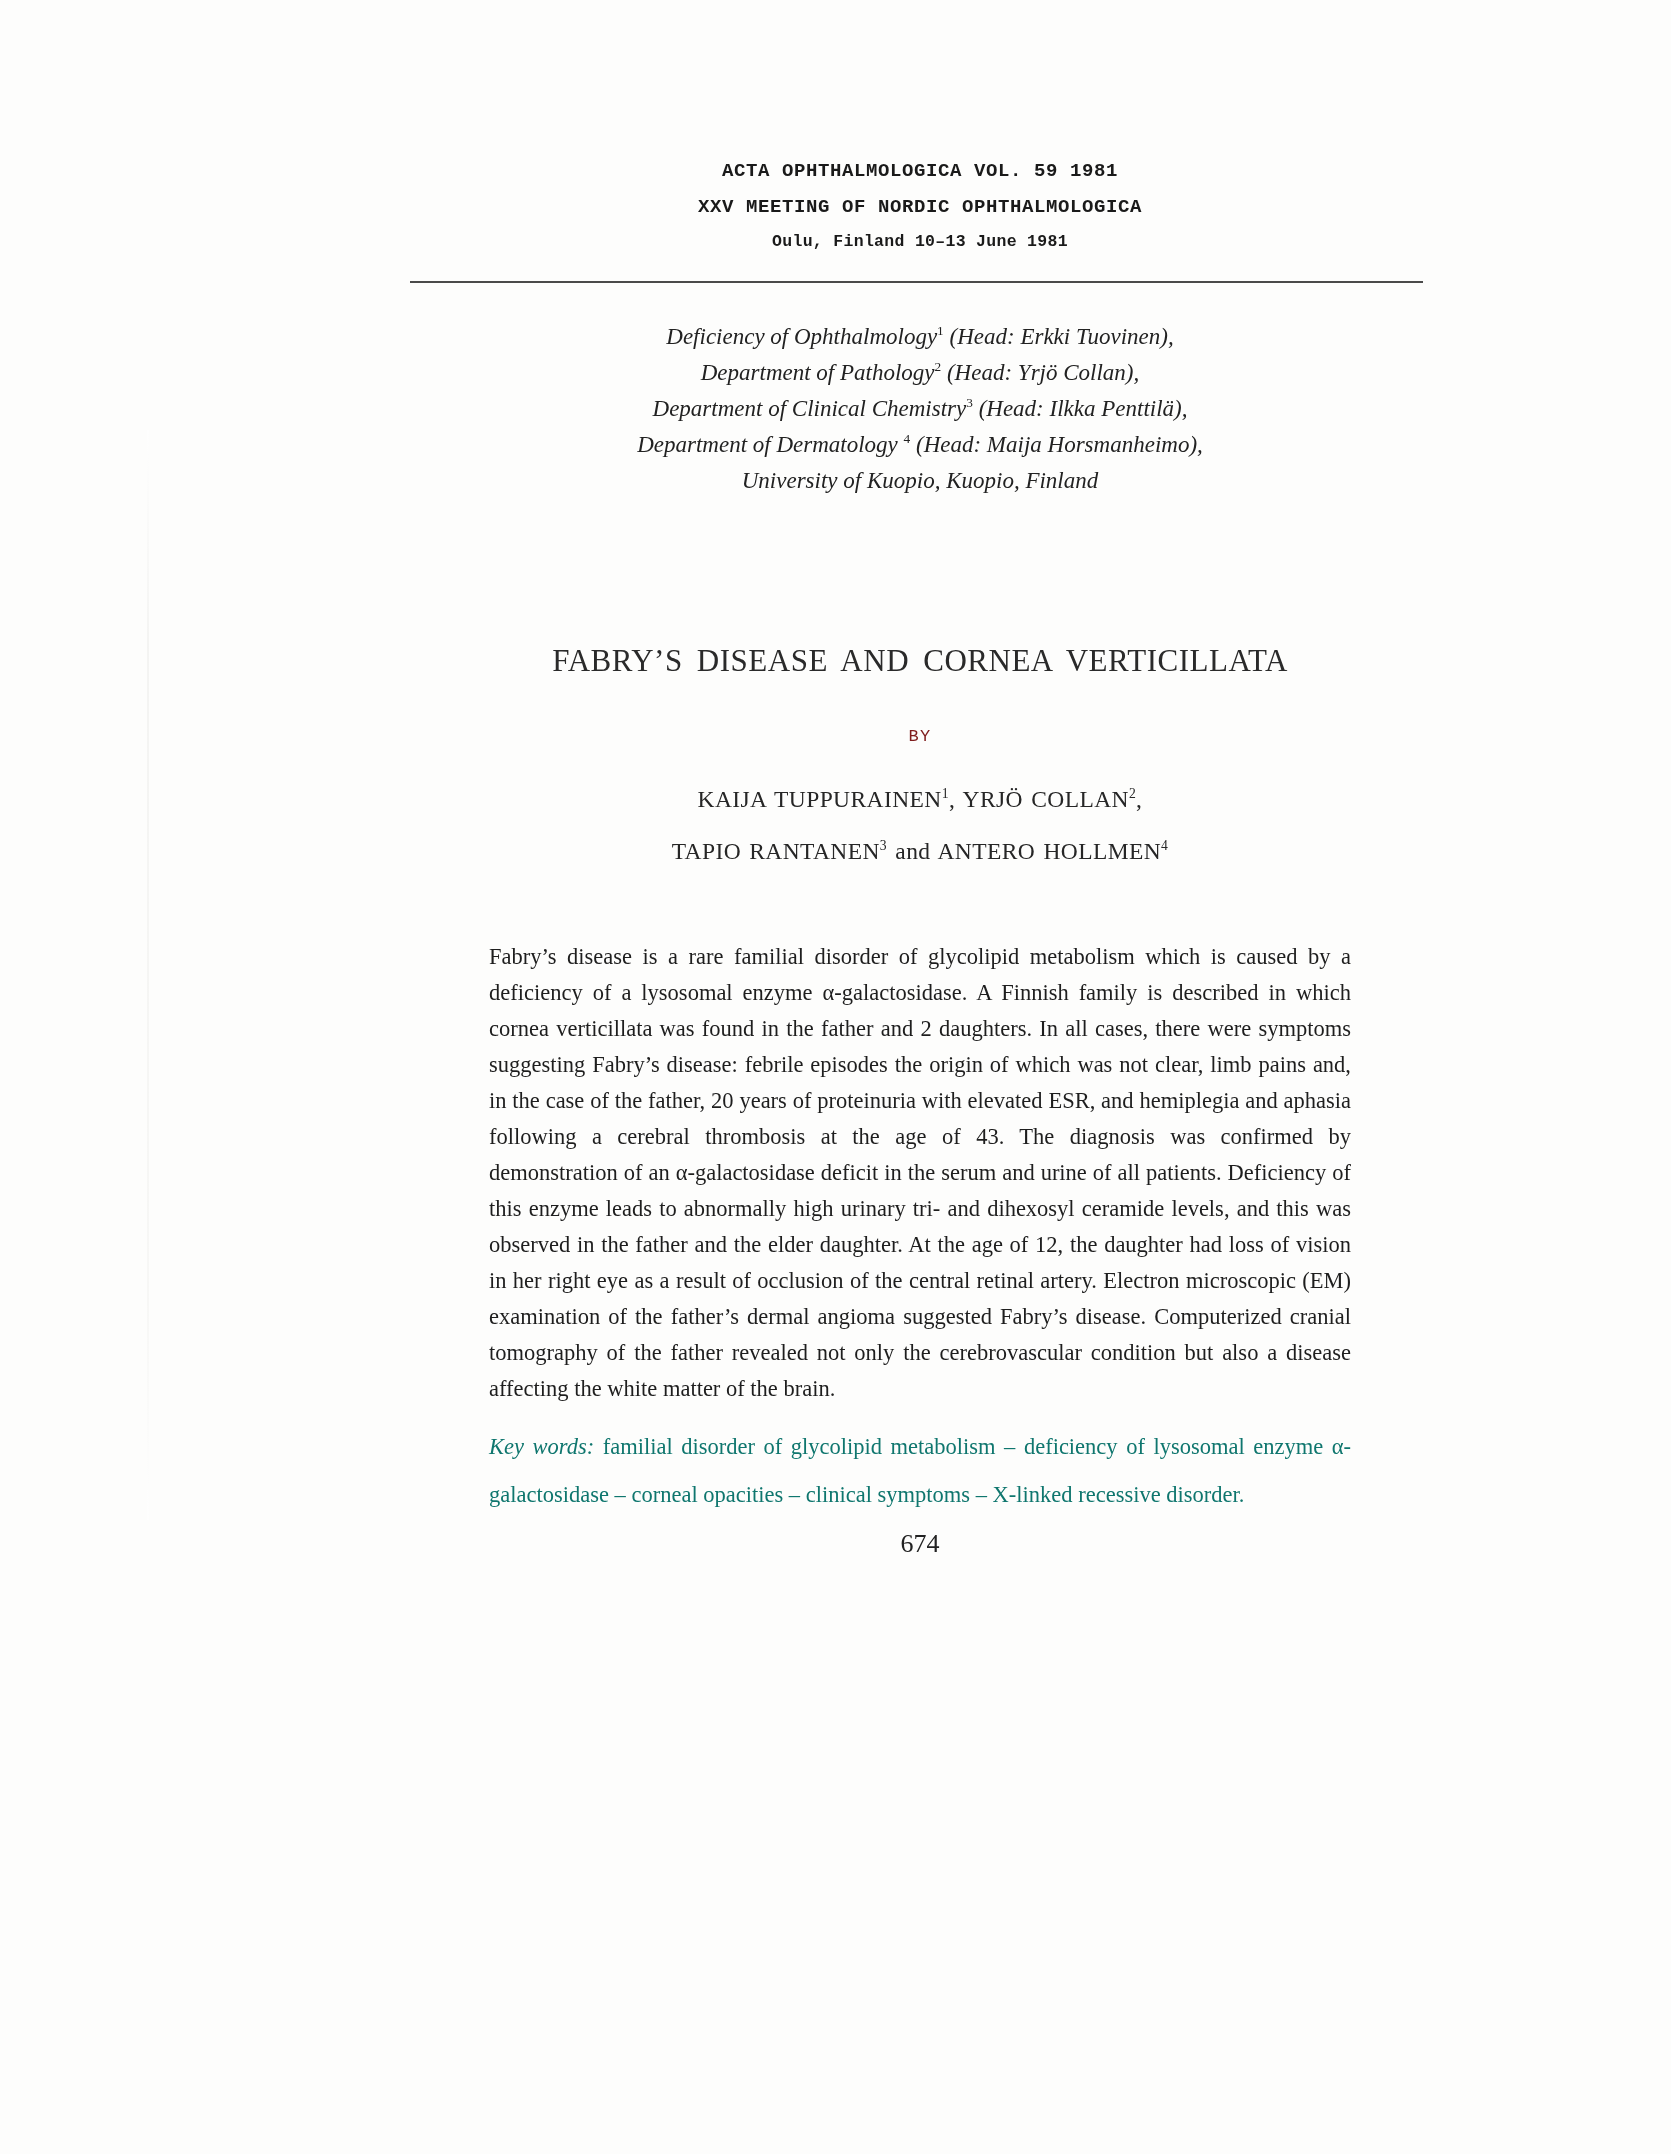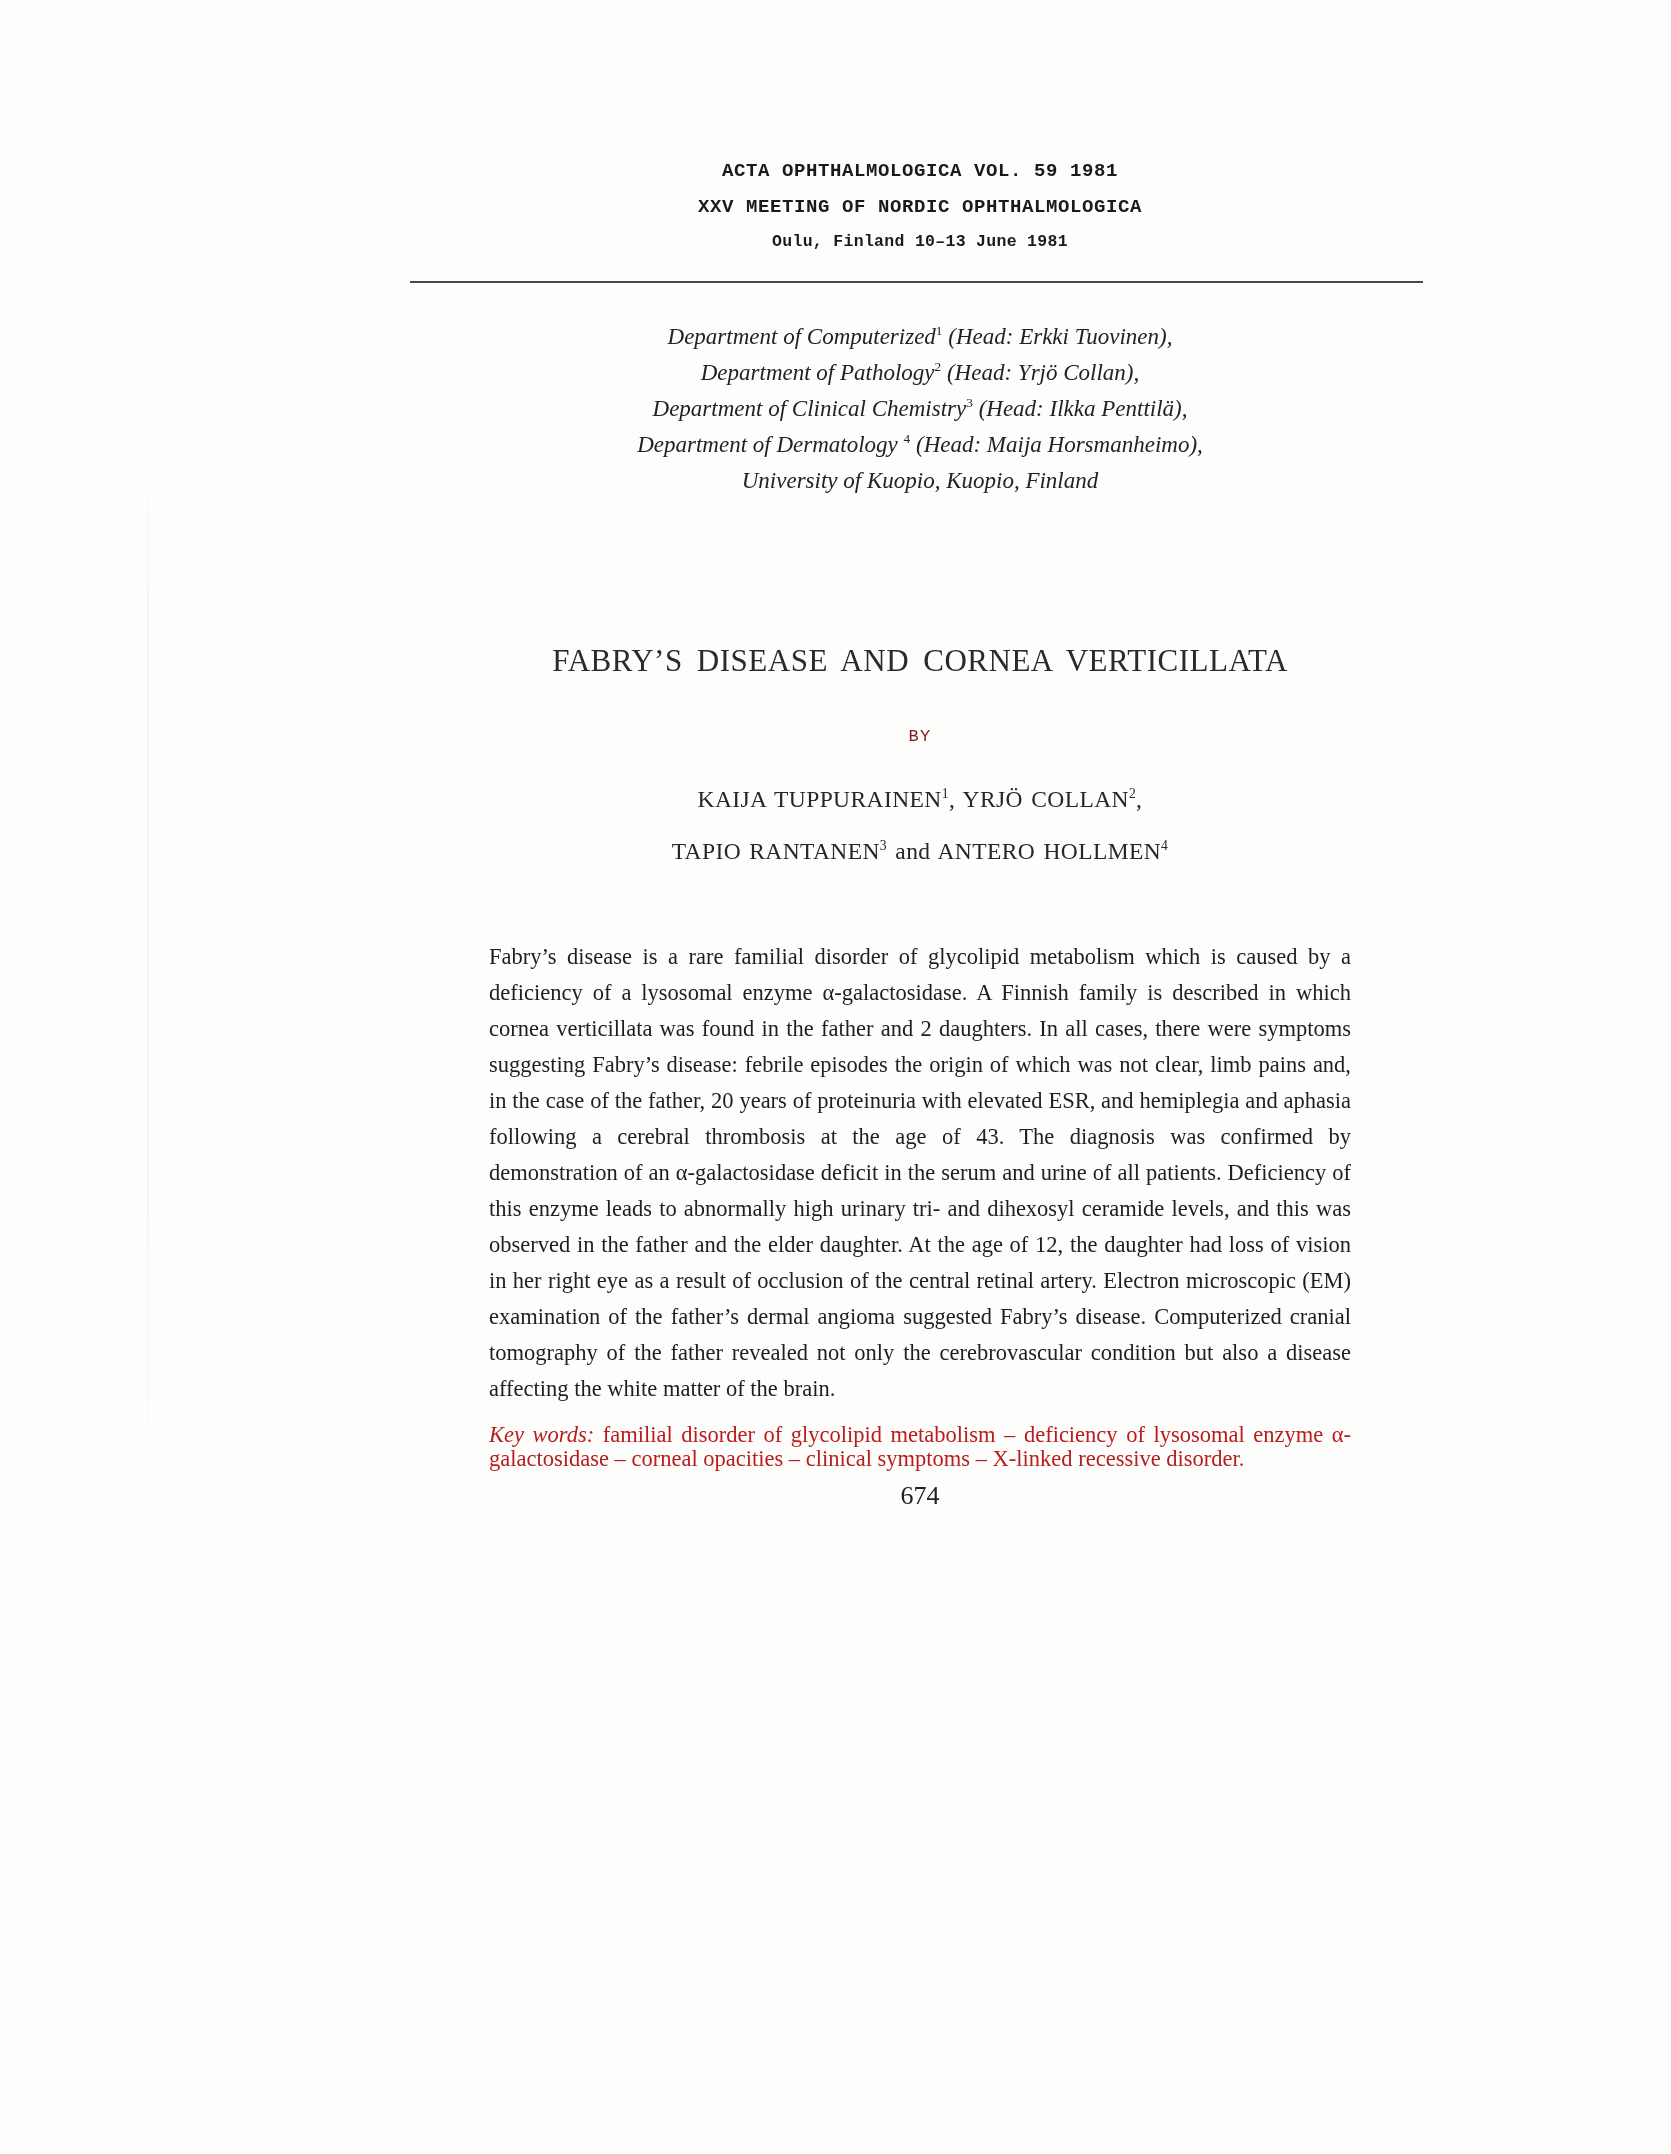--- a/index.html
+++ b/index.html
@@ -120,22 +120,22 @@
     font-size: 22.5px;
     line-height: 36px;
     color: #1e1e1e;
   }
   .keywords {
     width: 862px;
     margin: 16px auto 0 auto;
     text-align: justify;
     font-family: "Liberation Serif", serif;
     font-size: 22.5px;
-    line-height: 24px;
-    color: #b91c1c;
+    line-height: 48px;
+    color: #0f766e;
   }
   .keywords .kw-label {
     font-style: italic;
   }
 
   .body-paragraph {
     margin-top: 48px;
     width: 1020px;
     text-align: justify;
     font-family: "Liberation Serif", serif;
@@ -162,21 +162,21 @@
 
     <div class="journal-header">
       <div class="h-line1">ACTA OPHTHALMOLOGICA VOL. 59 1981</div>
       <div class="h-line2">XXV MEETING OF NORDIC OPHTHALMOLOGICA</div>
       <div class="h-line3">Oulu, Finland 10–13 June 1981</div>
     </div>
 
     <div class="header-rule"></div>
 
     <div class="affiliations">
-      <div><span>Department of Computerized</span><sup class="aff-sup">1</sup><span> (Head: Erkki Tuovinen),</span></div>
+      <div><span>Deficiency of Ophthalmology</span><sup class="aff-sup">1</sup><span> (Head: Erkki Tuovinen),</span></div>
       <div><span>Department of Pathology</span><sup class="aff-sup">2</sup><span> (Head: Yrjö Collan),</span></div>
       <div><span>Department of Clinical Chemistry</span><sup class="aff-sup">3</sup><span> (Head: Ilkka Penttilä),</span></div>
       <div><span>Department of Dermatology </span><sup class="aff-sup">4</sup><span> (Head: Maija Horsmanheimo),</span></div>
       <div><span>University of Kuopio, Kuopio, Finland</span></div>
     </div>
 
     <div class="article-title">FABRY’S DISEASE AND CORNEA VERTICILLATA</div>
 
     <div class="by-label">BY</div>
 

